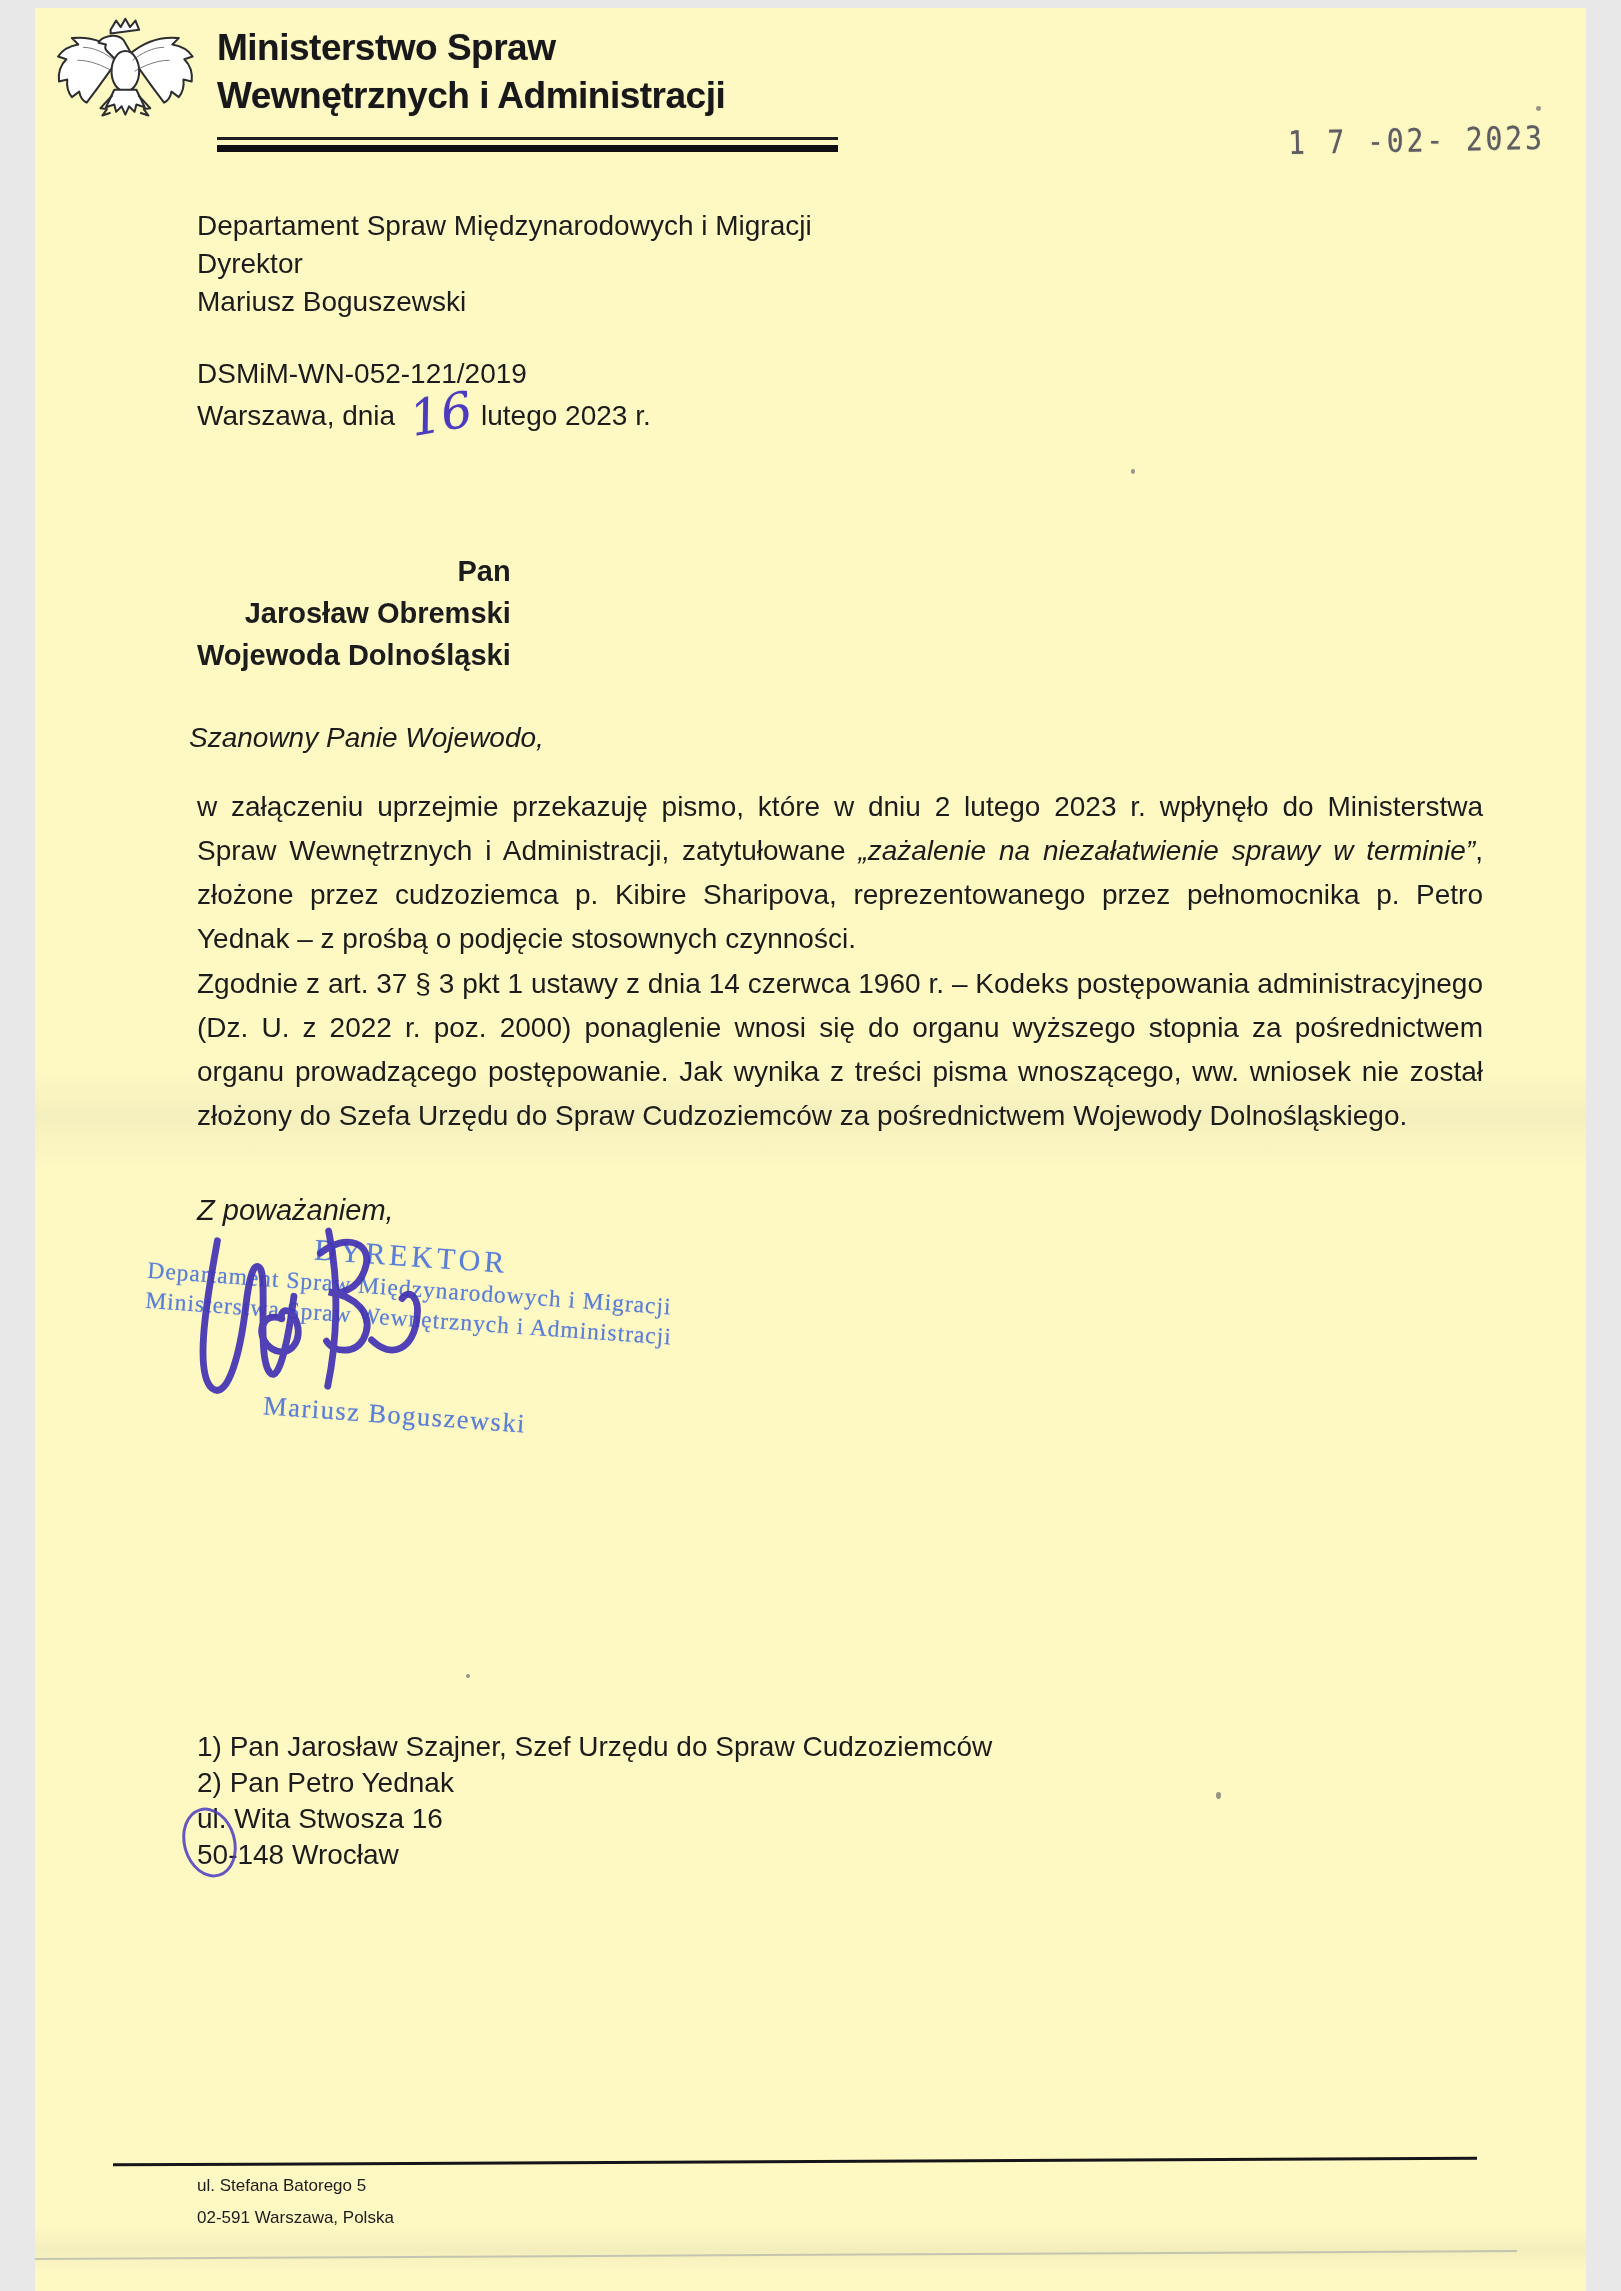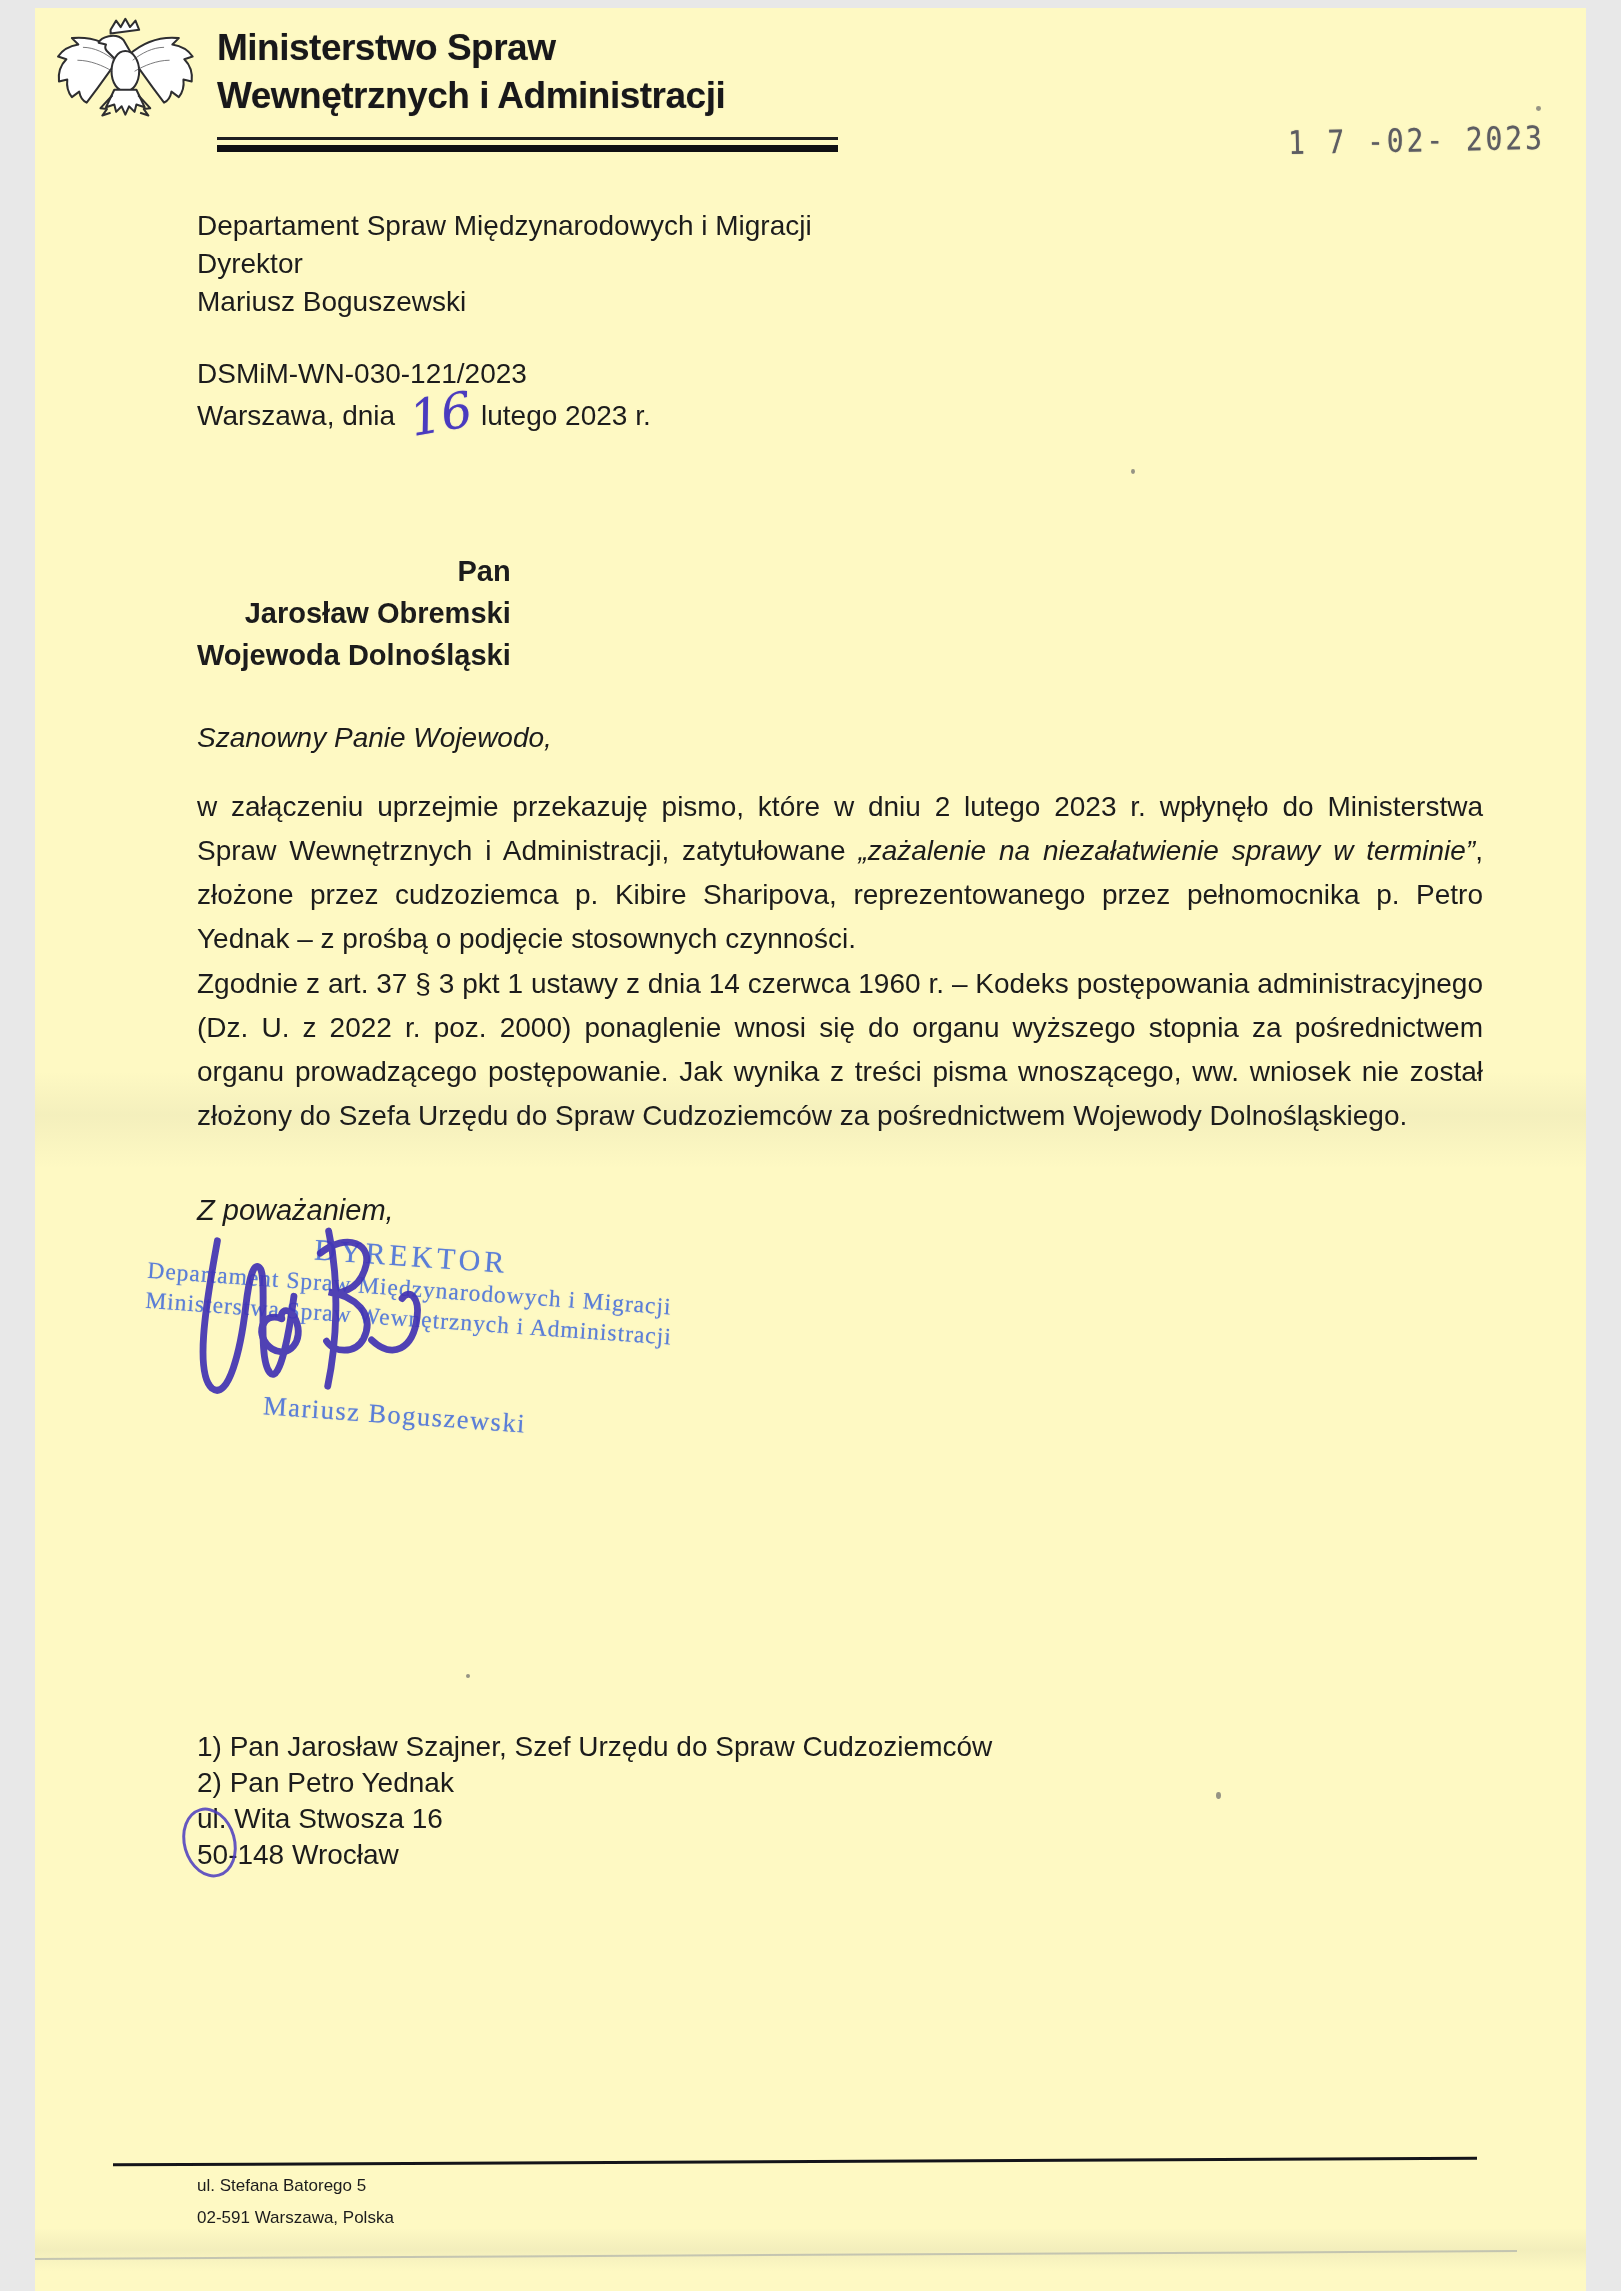--- a/index.html
+++ b/index.html
@@ -46,21 +46,21 @@
     color:#4a3bbf;font-size:49px;line-height:19.6px;
     transform:rotate(-10deg) translateY(5.9px);
     margin:0 9.8px 0 13.7px;
     text-shadow:0 0 1px rgba(74,59,191,.5);
   }
 
   
   .recipient{position:absolute;left:162px;top:542px;font-size:29px;font-weight:bold;line-height:42px;text-align:right;}
 
   
-  .greeting{position:absolute;left:162px;top:714px;font-size:28px;font-style:italic;}
+  .greeting{position:absolute;left:154px;top:714px;font-size:28px;font-style:italic;}
   .para{position:absolute;left:162px;width:1286px;font-size:28px;line-height:44px;text-align:justify;}
   .para1{top:777px;}
   .para2{top:954px;}
   .quote-italic{font-style:italic;}
   .closing{position:absolute;left:162px;top:1186px;font-size:29px;font-style:italic;}
 
   
   .stamp{
     position:absolute;left:116px;top:1213px;width:745px;
     font-family:"Liberation Serif", serif;
@@ -129,21 +129,21 @@
   </div>
   <div class="date-stamp">1 7 -02- 2023</div>
 
   <div class="sender">
     <div>Departament Spraw Międzynarodowych i Migracji</div>
     <div>Dyrektor</div>
     <div>Mariusz Boguszewski</div>
   </div>
 
   <div class="refblock">
-    <div>DSMiM-WN-030-121/2023</div>
+    <div>DSMiM-WN-052-121/2019</div>
     <div><span>Warszawa, dnia</span><span class="hand-day">16</span><span>lutego 2023 r.</span></div>
   </div>
 
   <div class="recipient">
     <div>Pan</div>
     <div>Jarosław Obremski</div>
     <div>Wojewoda Dolnośląski</div>
   </div>
 
   <div class="greeting">Szanowny Panie Wojewodo,</div>

